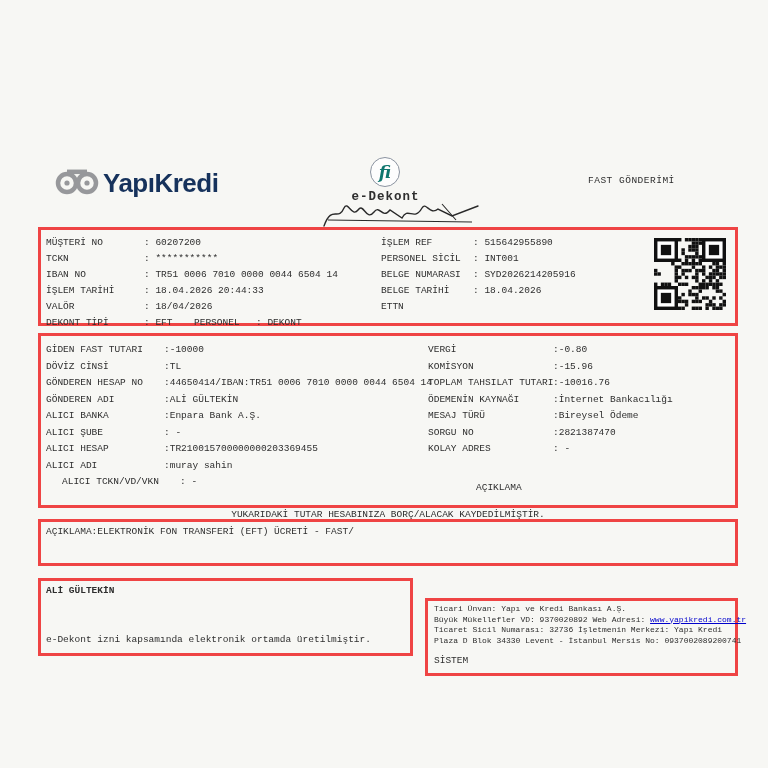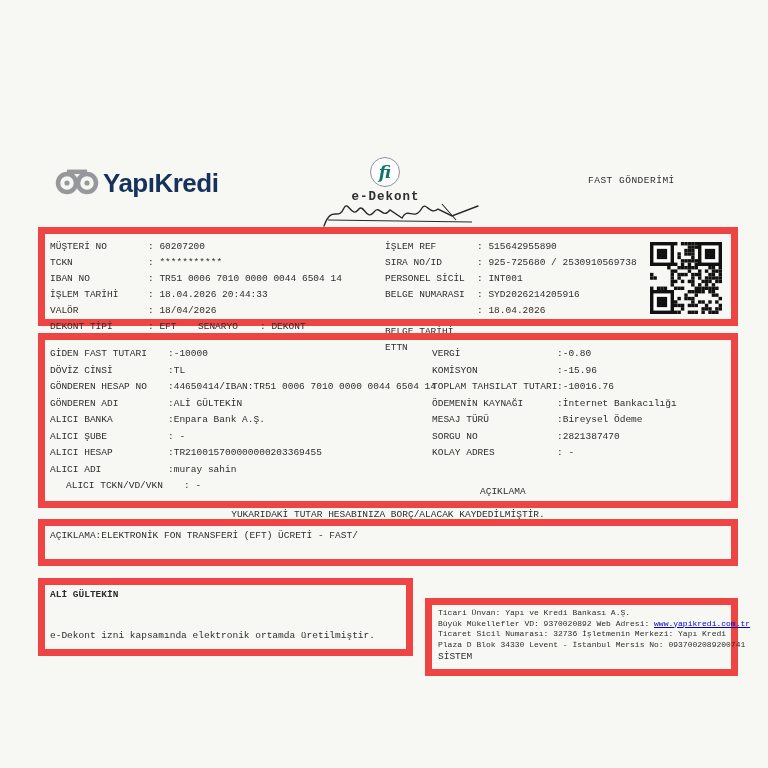--- a/index.html
+++ b/index.html
@@ -1,19 +1,19 @@
 <!DOCTYPE html>
 <html><head>
 <meta charset="utf-8">
 <style>
   html,body{margin:0;padding:0;}
   .page{position:relative;width:768px;height:768px;background:#f7f7f4;overflow:hidden;
         font-family:"Liberation Mono","DejaVu Sans Mono",monospace;color:#2e2e2e;}
   .abs{position:absolute;}
-  .box{position:absolute;border:7px solid #ef4444;box-sizing:border-box;}
+  .box{position:absolute;border:3px solid #ef4444;box-sizing:border-box;}
   .mono9{font-size:9.5px;}
   .kv-col{position:absolute;}
   .kv-row{display:flex;line-height:16px;font-size:9.5px;white-space:pre;}
   .lh165 .kv-row{line-height:16.5px;}
   .kv-label{flex:0 0 auto;white-space:pre;}
   .kv-val{white-space:pre;}
   
   .logo-wrap{display:flex;align-items:center;gap:4px;}
   .logo-text{font-family:"Liberation Sans","DejaVu Sans",sans-serif;font-weight:bold;
              font-size:26px;color:#16325c;letter-spacing:-0.5px;}
@@ -67,28 +67,27 @@
 
   <div class="abs fast-label" style="left:568px;top:175px;">FAST GÖNDERİMİ</div>
 
   <div class="box" style="left:38px;top:227px;width:700px;height:99px;">
     <div class="kv-col" style="left:5px;top:5px;">
         <div class="kv-row"><span class="kv-label" style="width: 98px;">MÜŞTERİ NO</span><span class="kv-val">: 60207200</span></div>
         <div class="kv-row"><span class="kv-label" style="width: 98px;">TCKN</span><span class="kv-val">: ***********</span></div>
         <div class="kv-row"><span class="kv-label" style="width: 98px;">IBAN NO</span><span class="kv-val">: TR51 0006 7010 0000 0044 6504 14</span></div>
         <div class="kv-row"><span class="kv-label" style="width: 98px;">İŞLEM TARİHİ</span><span class="kv-val">: 18.04.2026 20:44:33</span></div>
         <div class="kv-row"><span class="kv-label" style="width: 98px;">VALÖR</span><span class="kv-val">: 18/04/2026</span></div>
-        <div class="kv-row"><span class="kv-label" style="width: 98px;">DEKONT TİPİ</span><span class="kv-val" style="width: 50px;">: EFT</span><span class="kv-label" style="width: 62px;">SENARYO</span><span class="kv-val">: DEKONT</span></div>
+        <div class="kv-row"><span class="kv-label" style="width: 98px;">DEKONT TİPİ</span><span class="kv-val" style="width: 50px;">: EFT</span><span class="kv-label" style="width: 62px;">PERSONEL</span><span class="kv-val">: DEKONT</span></div>
       </div>
     <div class="kv-col" style="left:340px;top:5px;">
         <div class="kv-row"><span class="kv-label" style="width: 92px;">İŞLEM REF</span><span class="kv-val">: 515642955890</span></div>
-        <div class="kv-row"><span class="kv-label" style="width: 92px;">SIRA NO/ID</span><span class="kv-val">: 925-725680 / 2530910569738</span></div>
         <div class="kv-row"><span class="kv-label" style="width: 92px;">PERSONEL SİCİL</span><span class="kv-val">: INT001</span></div>
         <div class="kv-row"><span class="kv-label" style="width: 92px;">BELGE NUMARASI</span><span class="kv-val">: SYD2026214205916</span></div>
-        <div class="kv-row"><span class="kv-label" style="width: 92px; margin-top: 21px;">BELGE TARİHİ</span><span class="kv-val">: 18.04.2026</span></div>
+        <div class="kv-row"><span class="kv-label" style="width: 92px;">BELGE TARİHİ</span><span class="kv-val">: 18.04.2026</span></div>
         <div class="kv-row"><span class="kv-label" style="width: 92px;">ETTN</span></div>
       </div>
     <div class="qr" style="right:9px;top:8px;width:72px;height:72px;"><svg width="72" height="72" viewBox="0 0 71.39999999999999 71.39999999999999">
           <rect x="23.8" y="0" width="3.4" height="3.4" fill="#111"></rect>
           <rect x="30.599999999999998" y="0" width="3.4" height="3.4" fill="#111"></rect>
           <rect x="34" y="0" width="3.4" height="3.4" fill="#111"></rect>
           <rect x="37.4" y="0" width="3.4" height="3.4" fill="#111"></rect>
           <rect x="40.8" y="0" width="3.4" height="3.4" fill="#111"></rect>
           <rect x="44.199999999999996" y="0" width="3.4" height="3.4" fill="#111"></rect>
           <rect x="37.4" y="3.4" width="3.4" height="3.4" fill="#111"></rect>

